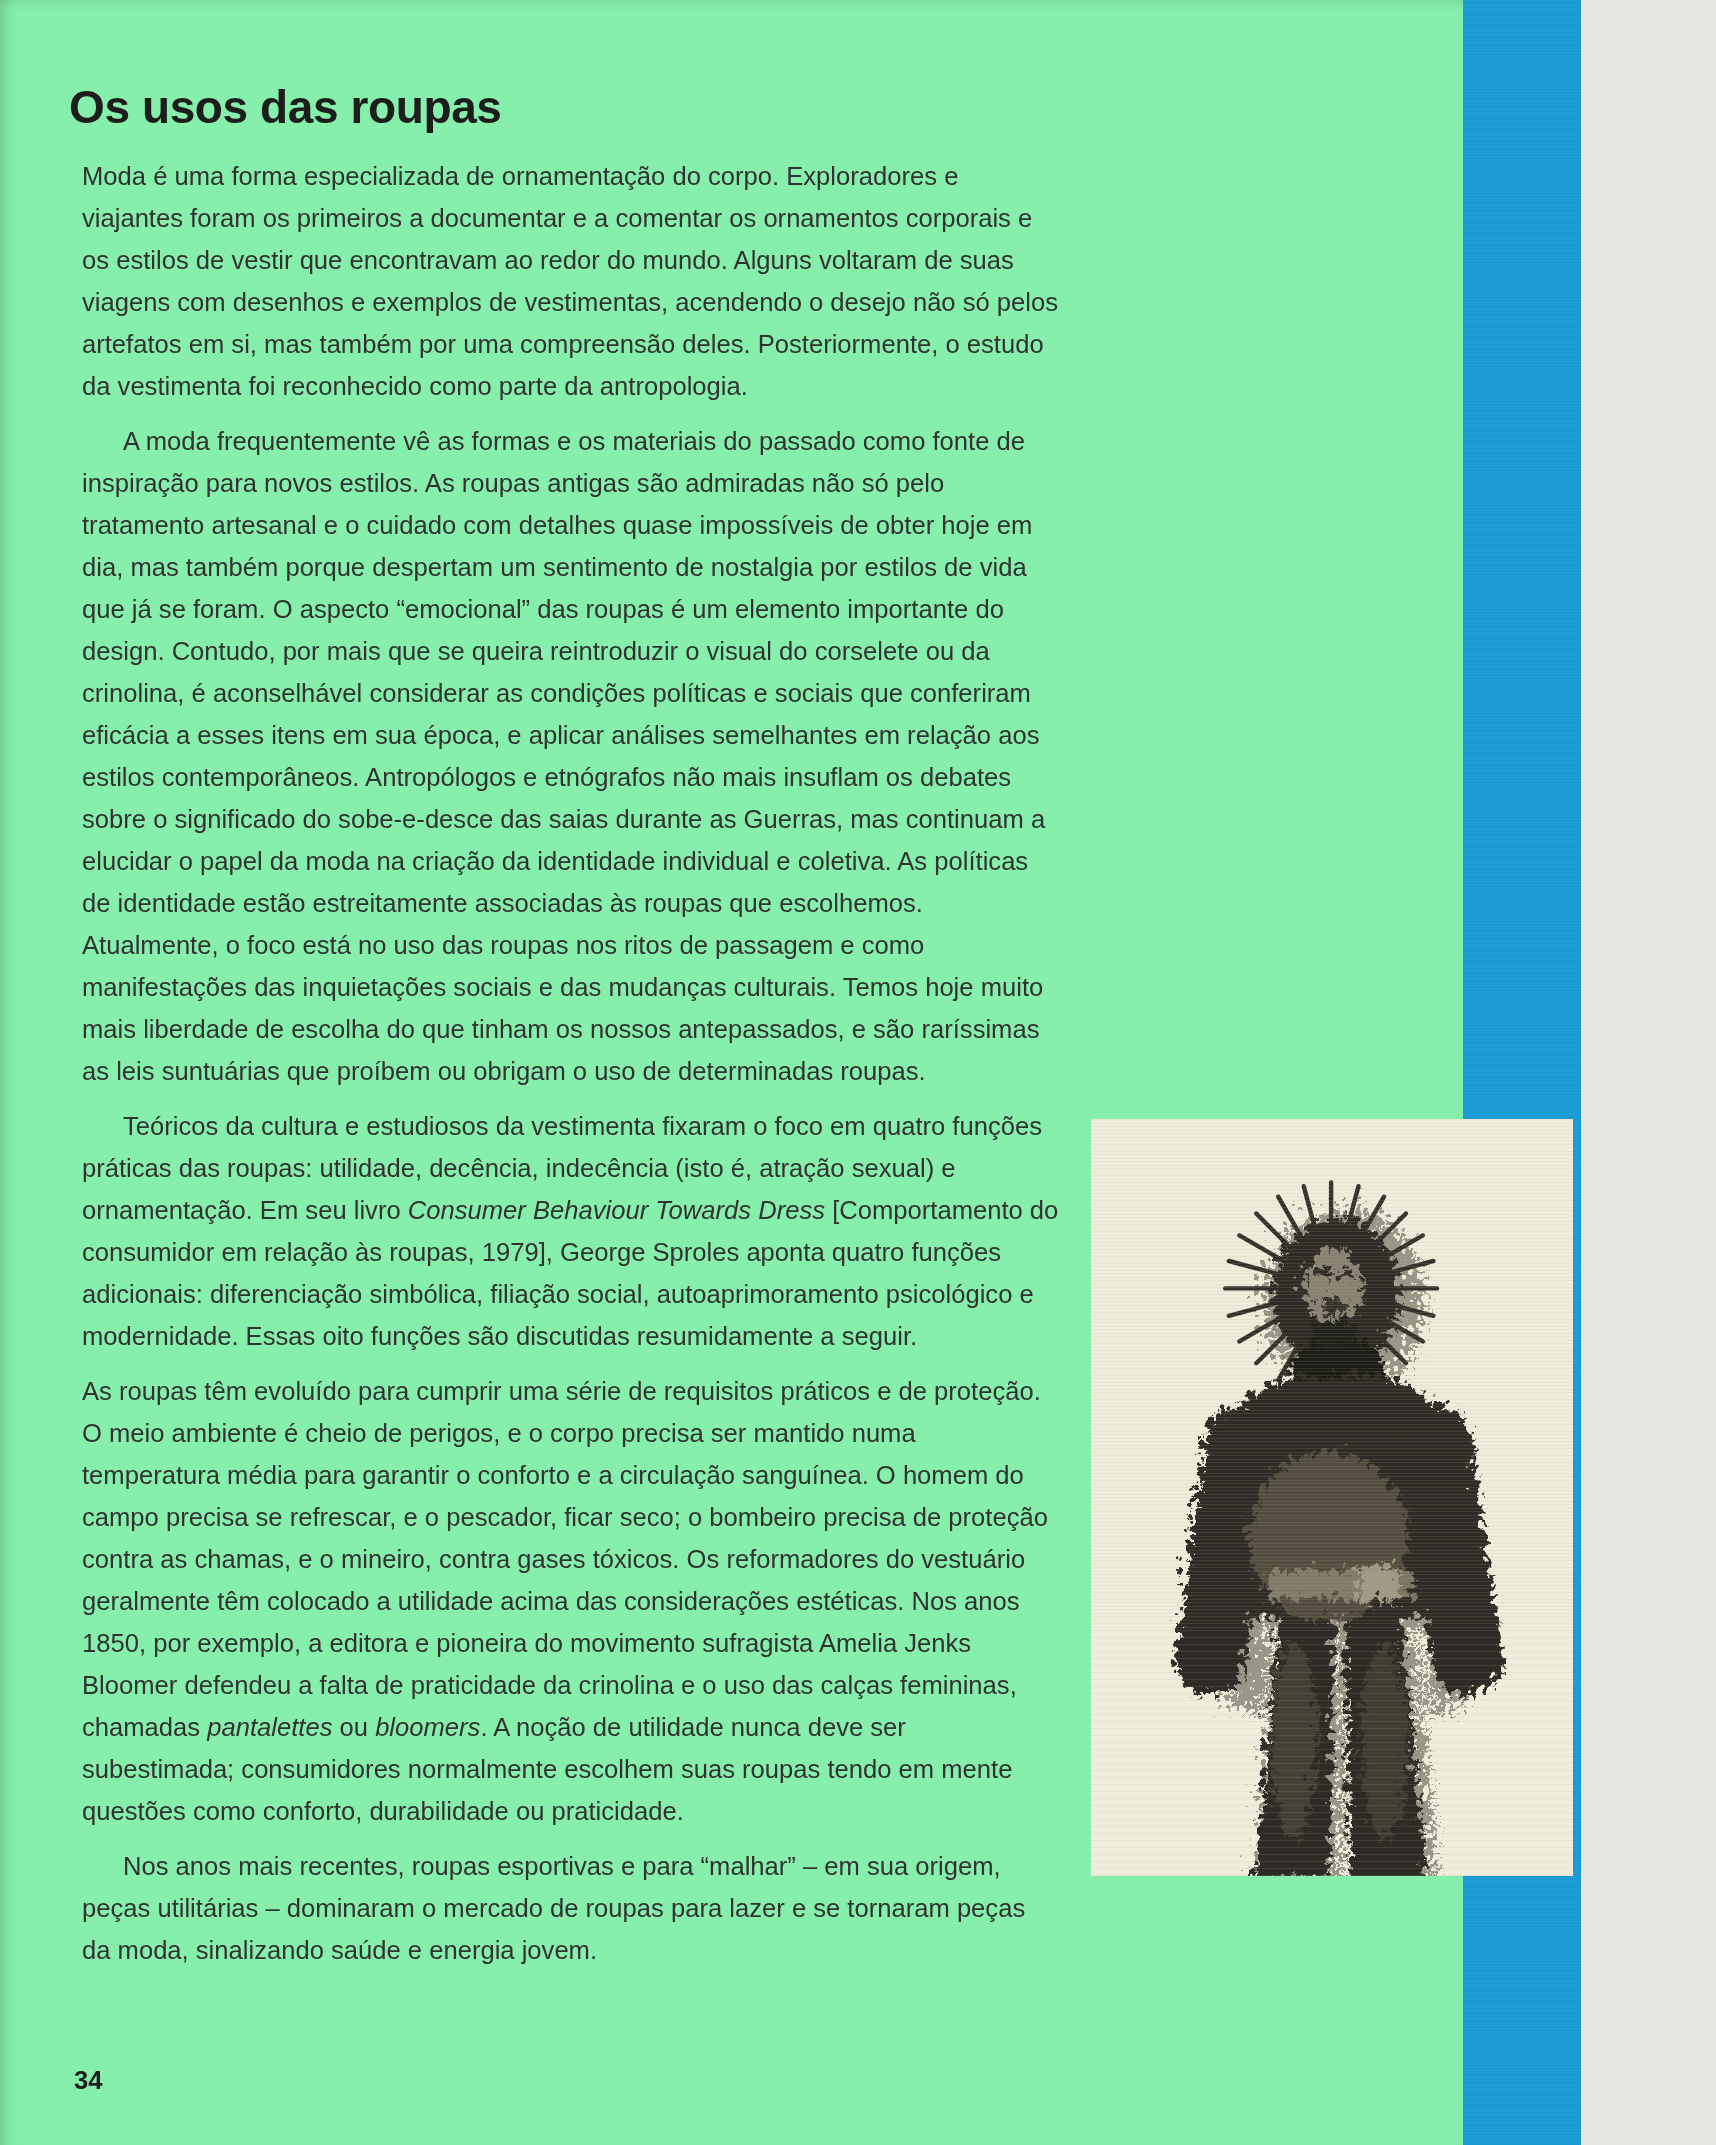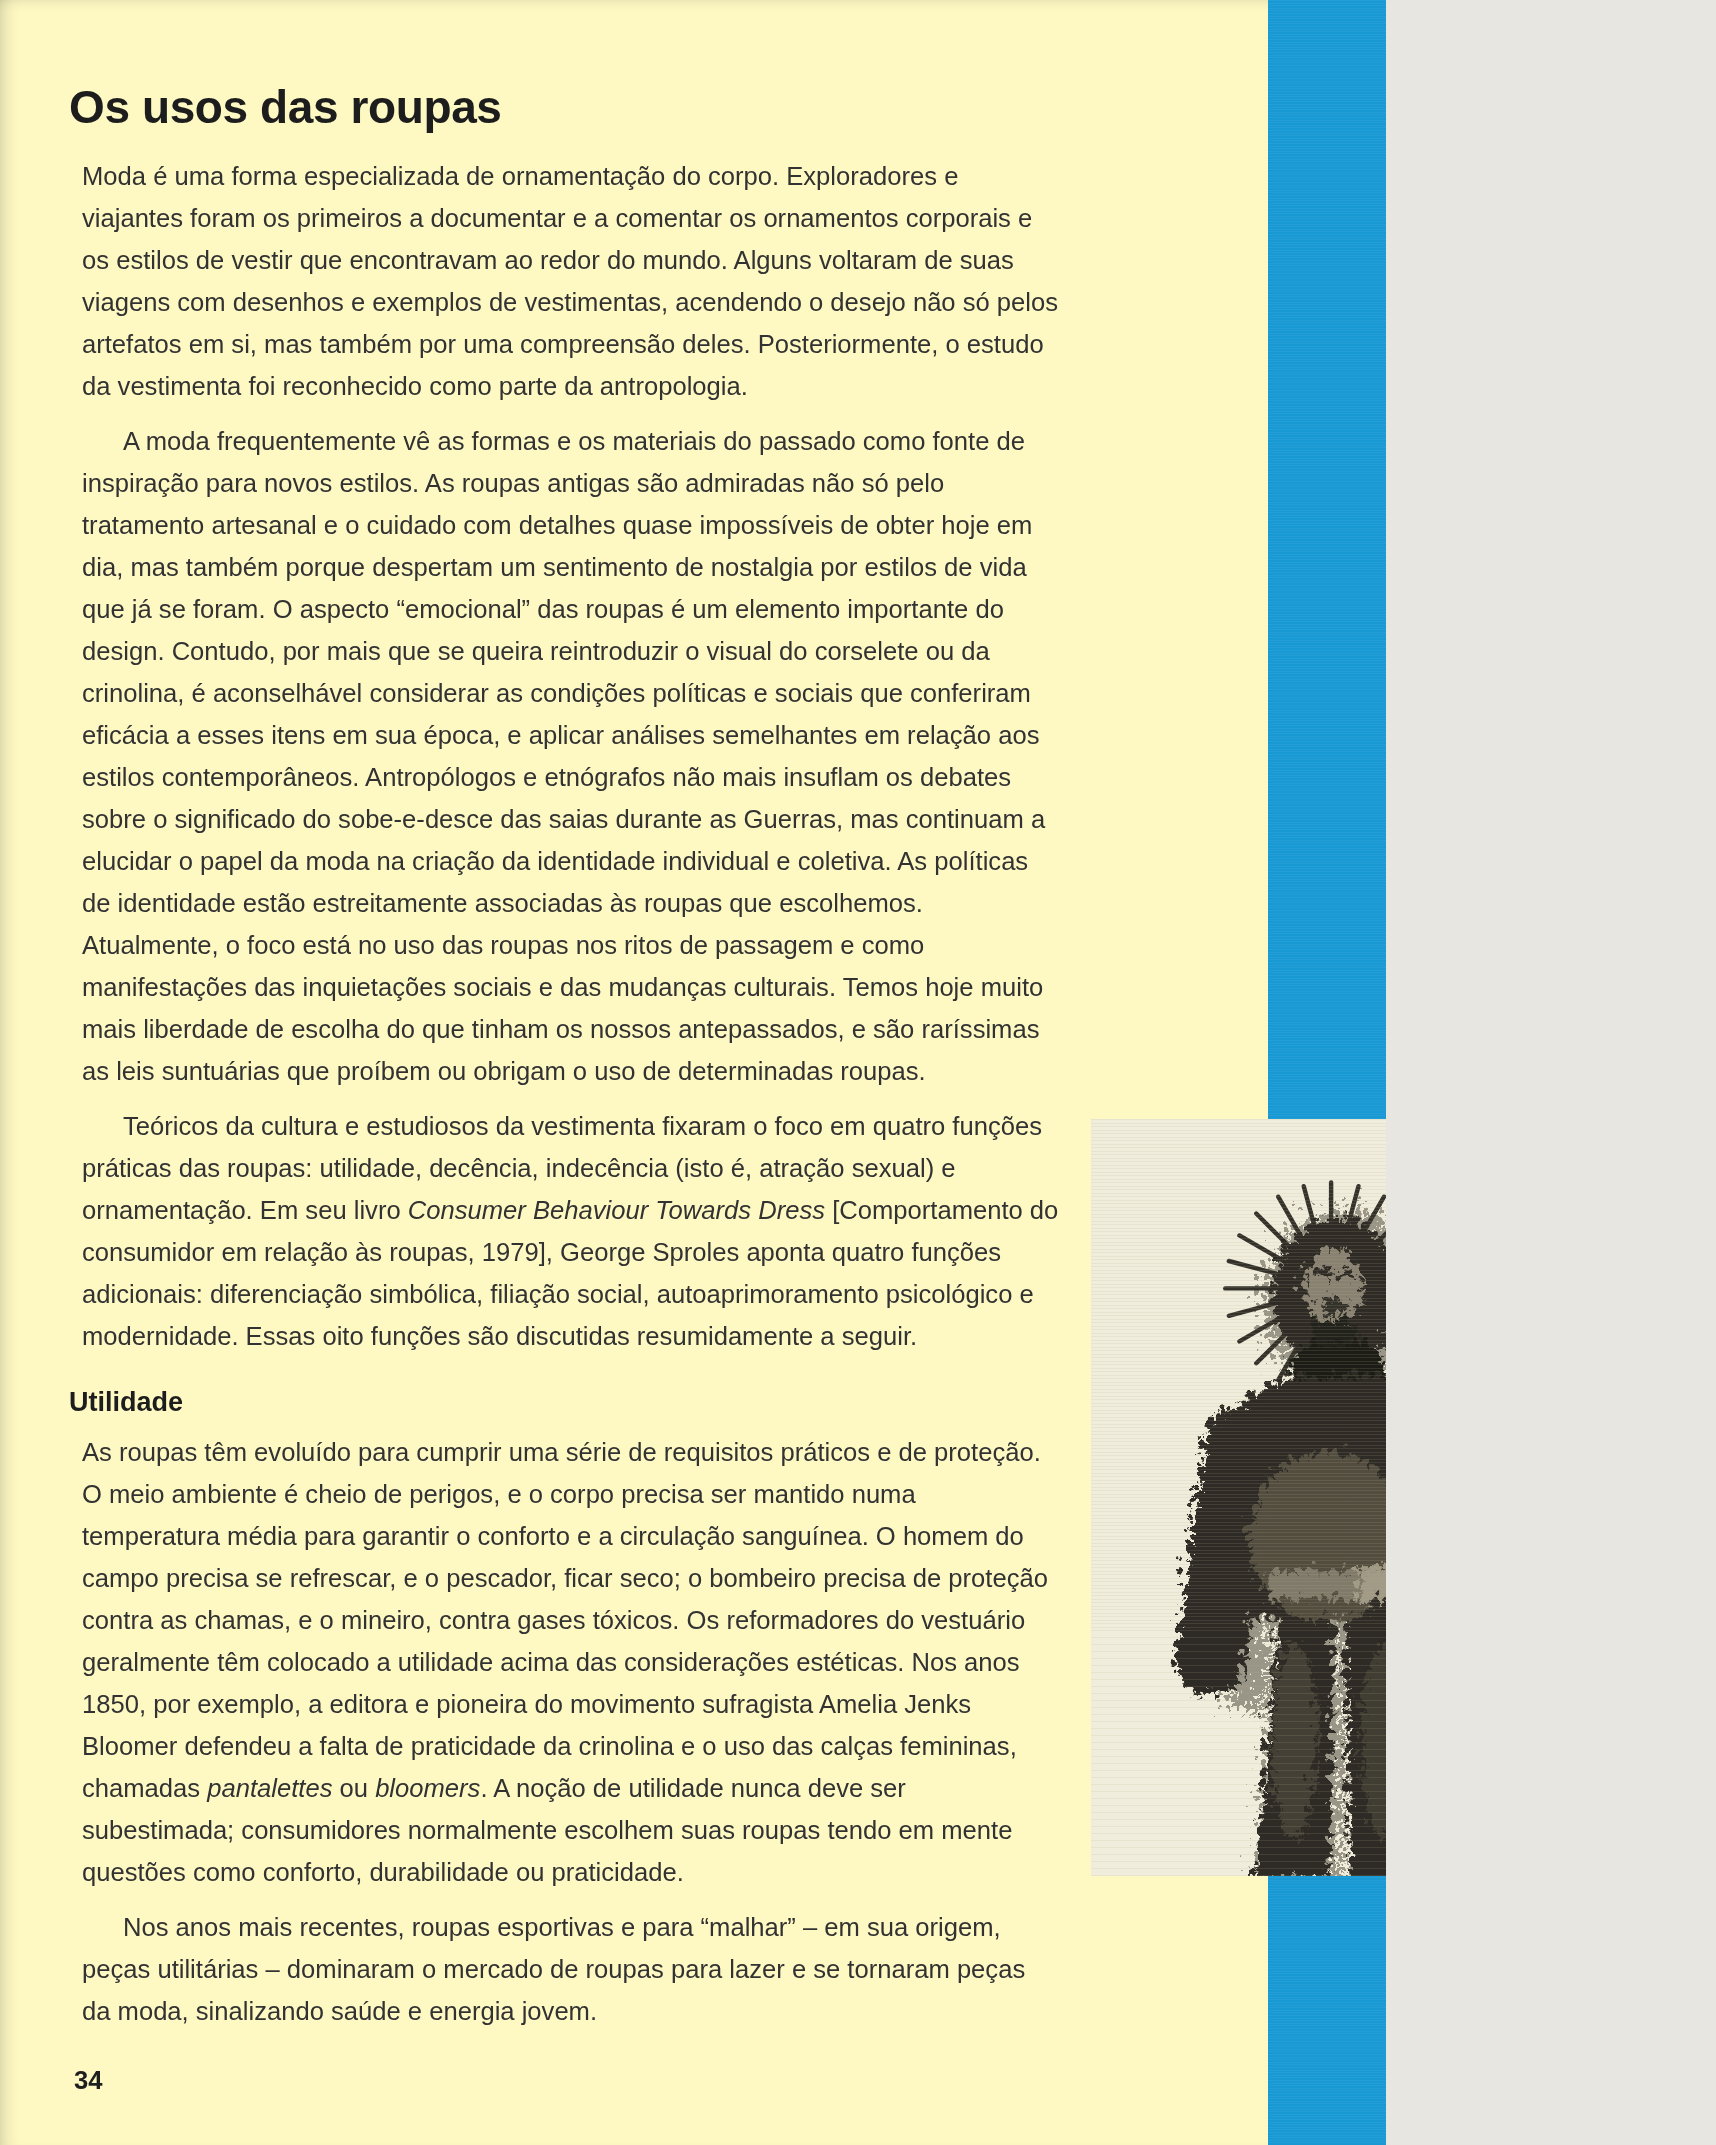--- a/index.html
+++ b/index.html
@@ -1,18 +1,18 @@
 <!DOCTYPE html>
 <html style="font-size:14px"><head>
 <meta charset="utf-8">
 <style>
   html,body { margin:0; padding:0; background:#e8e6e0; }
   .page {
-    position:relative; width:1386px; height:2146px;
-    background:#fef9c3;
+    position:relative; width:1581px; height:2146px;
+    background:#86efac;
     font-family:"Liberation Sans", sans-serif;
     color:#323232; overflow:hidden;
     box-shadow: inset 14px 0 17.6px -12.4px rgba(0,0,0,.20), inset 0 10.6px 14px -10.6px rgba(0,0,0,.12);
   }
   .edge-stripe {
     position:absolute; top:0; right:0; width:118px; height:100%;
     background:#1899d4;
     background-image:repeating-linear-gradient(0deg, rgba(255,255,255,.05) 0 0.9px, transparent 0.9px 2.6px);
   }
   .content { position:absolute; left:69px; top:81px; width:1004px; }
@@ -49,21 +49,20 @@
 
   <main class="content">
     <h1 class="page-title">Os usos das roupas</h1>
 
     <p class="body">Moda é uma forma especializada de ornamentação do corpo. Exploradores e viajantes foram os primeiros a documentar e a comentar os ornamentos corporais e os estilos de vestir que encontravam ao redor do mundo. Alguns voltaram de suas viagens com desenhos e exemplos de vestimentas, acendendo o desejo não só pelos artefatos em si, mas também por uma compreensão deles. Posteriormente, o estudo da vestimenta foi reconhecido como parte da antropologia.</p>
 
     <p class="body indent">A moda frequentemente vê as formas e os materiais do passado como fonte de inspiração para novos estilos. As roupas antigas são admiradas não só pelo tratamento artesanal e o cuidado com detalhes quase impossíveis de obter hoje em dia, mas também porque despertam um sentimento de nostalgia por estilos de vida que já se foram. O aspecto “emocional” das roupas é um elemento importante do design. Contudo, por mais que se queira reintroduzir o visual do corselete ou da crinolina, é aconselhável considerar as condições políticas e sociais que conferiram eficácia a esses itens em sua época, e aplicar análises semelhantes em relação aos estilos contemporâneos. Antropólogos e etnógrafos não mais insuflam os debates sobre o significado do sobe-e-desce das saias durante as Guerras, mas continuam a elucidar o papel da moda na criação da identidade individual e coletiva. As políticas de identidade estão estreitamente associadas às roupas que escolhemos. Atualmente, o foco está no uso das roupas nos ritos de passagem e como manifestações das inquietações sociais e das mudanças culturais. Temos hoje muito mais liberdade de escolha do que tinham os nossos antepassados, e são raríssimas as leis suntuárias que proíbem ou obrigam o uso de determinadas roupas.</p>
 
     <p class="body indent"><span>Teóricos da cultura e estudiosos da vestimenta fixaram o foco em quatro funções práticas das roupas: utilidade, decência, indecência (isto é, atração sexual) e ornamentação. Em seu livro </span><em>Consumer Behaviour Towards Dress</em><span> [Comportamento do consumidor em relação às roupas, 1979], George Sproles aponta quatro funções adicionais: diferenciação simbólica, filiação social, autoaprimoramento psicológico e modernidade. Essas oito funções são discutidas resumidamente a seguir.</span></p>
 
-    <h2 class="sub-heading">Utilidade</h2>
 
     <p class="body"><span>As roupas têm evoluído para cumprir uma série de requisitos práticos e de proteção. O meio ambiente é cheio de perigos, e o corpo precisa ser mantido numa temperatura média para garantir o conforto e a circulação sanguínea. O homem do campo precisa se refrescar, e o pescador, ficar seco; o bombeiro precisa de proteção contra as chamas, e o mineiro, contra gases tóxicos. Os reformadores do vestuário geralmente têm colocado a utilidade acima das considerações estéticas. Nos anos 1850, por exemplo, a editora e pioneira do movimento sufragista Amelia Jenks Bloomer defendeu a falta de praticidade da crinolina e o uso das calças femininas, chamadas </span><em>pantalettes</em><span> ou </span><em>bloomers</em><span>. A noção de utilidade nunca deve ser subestimada; consumidores normalmente escolhem suas roupas tendo em mente questões como conforto, durabilidade ou praticidade.</span></p>
 
     <p class="body indent">Nos anos mais recentes, roupas esportivas e para “malhar” – em sua origem, peças utilitárias – dominaram o mercado de roupas para lazer e se tornaram peças da moda, sinalizando saúde e energia jovem.</p>
   </main>
 
   <figure class="photo-figure">
     <div class="photo">
       <svg viewBox="0 0 546 858" width="482" height="757" aria-hidden="true">
         <defs>

